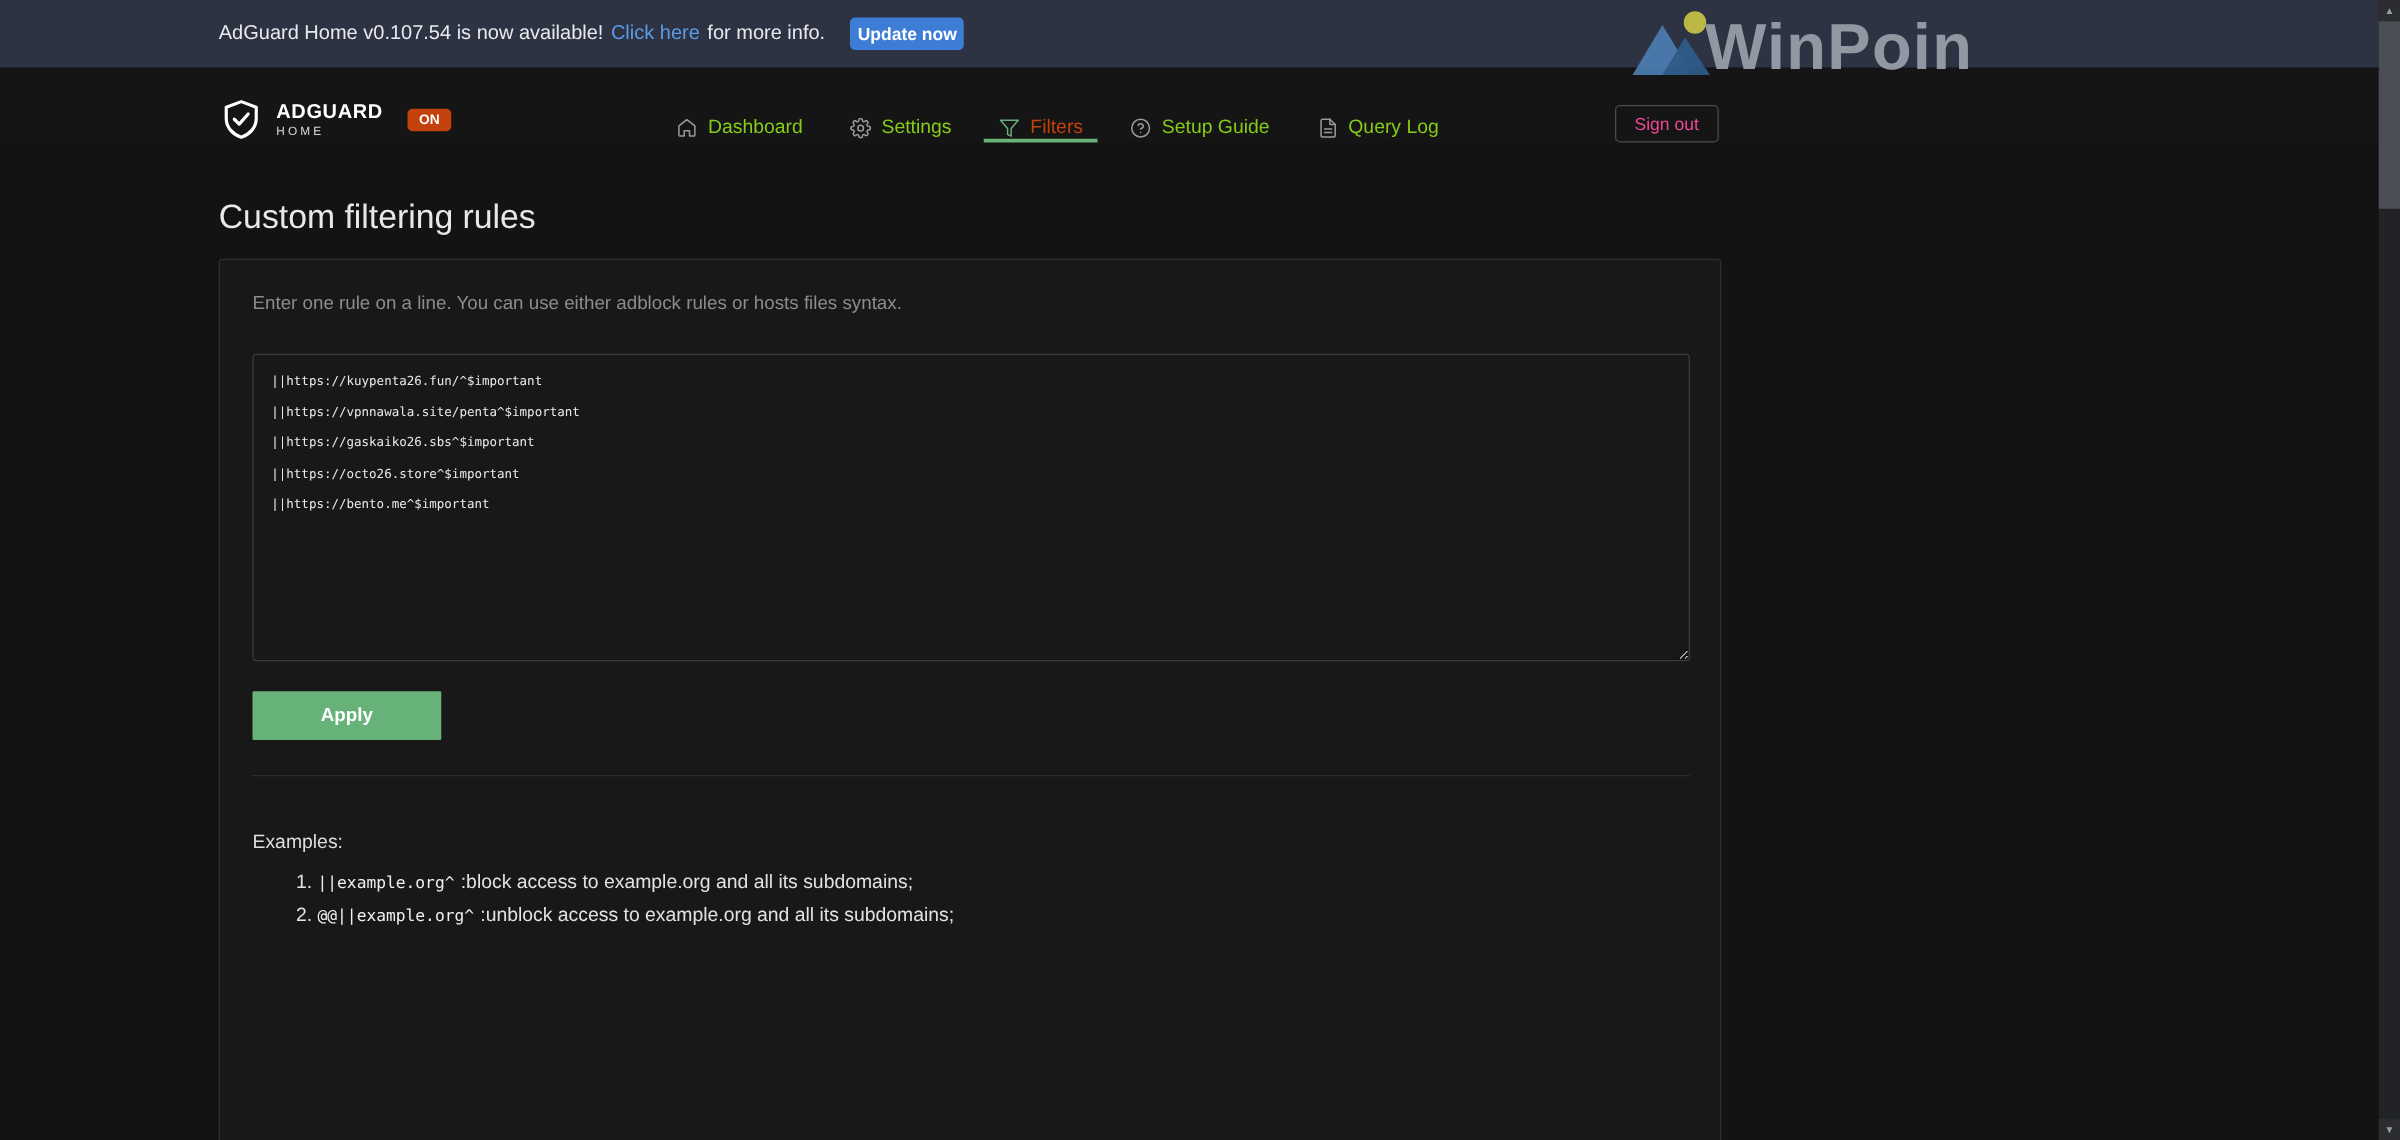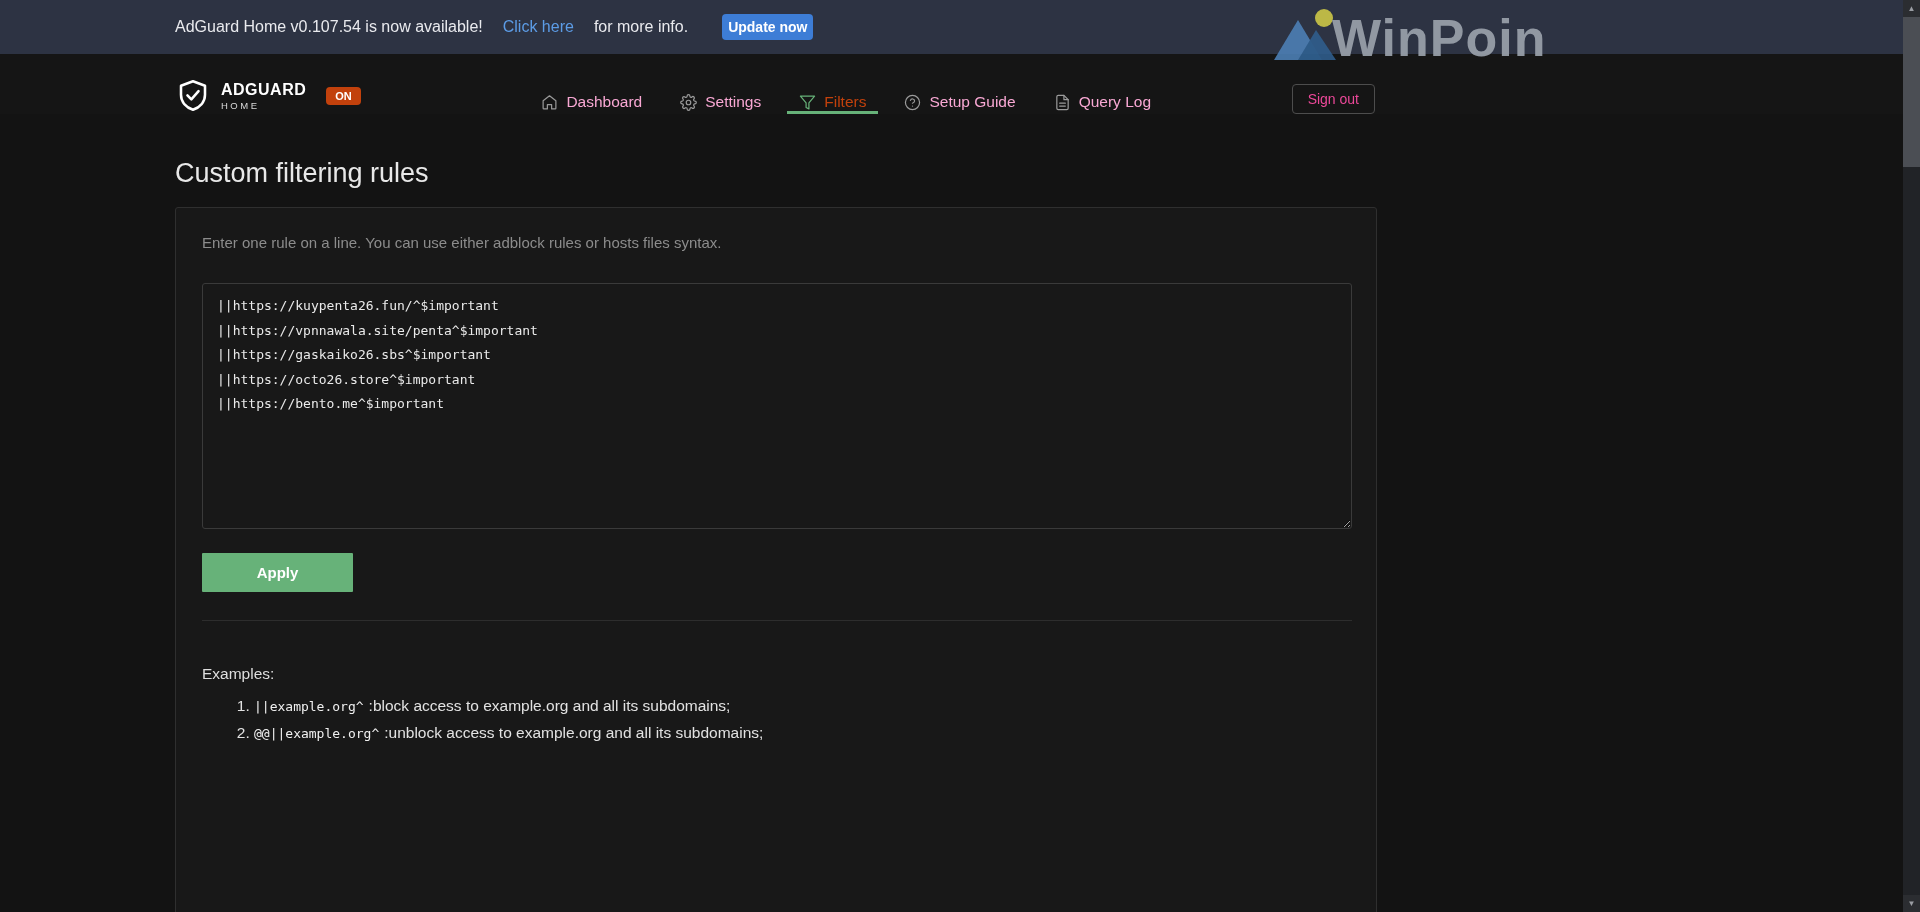--- a/index.html
+++ b/index.html
@@ -17,21 +17,21 @@
     background: #2d3343;
     display: flex;
     align-items: center;
     position: relative;
     z-index: 1;
   }
   .banner-inner {
     margin-left: 175px;
     display: flex;
     align-items: center;
-    gap: 20px;
+    gap: 6px;
     font-size: 16px;
     color: #e9eaee;
   }
   .banner a {
     color: #5c9ce6;
     text-decoration: none;
     cursor: pointer;
   }
   .btn-update {
     margin-left: 14px;
@@ -43,21 +43,21 @@
     font-size: 14px;
     font-weight: 700;
     padding: 5px 6px;
     cursor: pointer;
   }
 
   
   .watermark {
     position: absolute;
     top: 2px;
-    left: 1268px;
+    left: 1300px;
     display: flex;
     align-items: center;
     z-index: 5;
     opacity: 0.92;
     pointer-events: none;
   }
   .watermark svg { margin-right: -14px; }
   .watermark .wm-text {
     font-size: 52px;
     font-weight: 700;
@@ -107,21 +107,21 @@
     align-items: stretch;
     gap: 14px;
     list-style: none;
     margin-left: 40px;
   }
   .nav-item {
     display: flex;
     align-items: center;
     gap: 8px;
     padding: 0 12px;
-    color: #f9a8d4;
+    color: #84cc16;
     font-size: 15.5px;
     cursor: pointer;
     border-bottom: 3px solid transparent;
     padding-top: 3px;
   }
   .nav-item svg { stroke: #9b9b9b; }
   .nav-item.active { color: #c2410c; border-bottom-color: #67b279; }
   .nav-item.active svg { stroke: #67b279; }
   .signout-wrap { display: flex; align-items: center; }
   .btn-signout {
@@ -157,21 +157,21 @@
   }
   .rules-textarea {
     margin-top: 32px;
     width: 1150px;
     height: 246px;
     background: transparent;
     border: 1px solid #3a3a3a;
     border-radius: 3px;
     color: #eaeaea;
     font-family: "DejaVu Sans Mono", "Liberation Mono", monospace;
-    font-size: 13px;
+    font-size: 10px;
     line-height: 24.6px;
     padding: 10px 14px;
     resize: vertical;
     outline: none;
     display: block;
   }
   .btn-apply {
     margin-top: 24px;
     background: #67b279;
     color: #fff;

